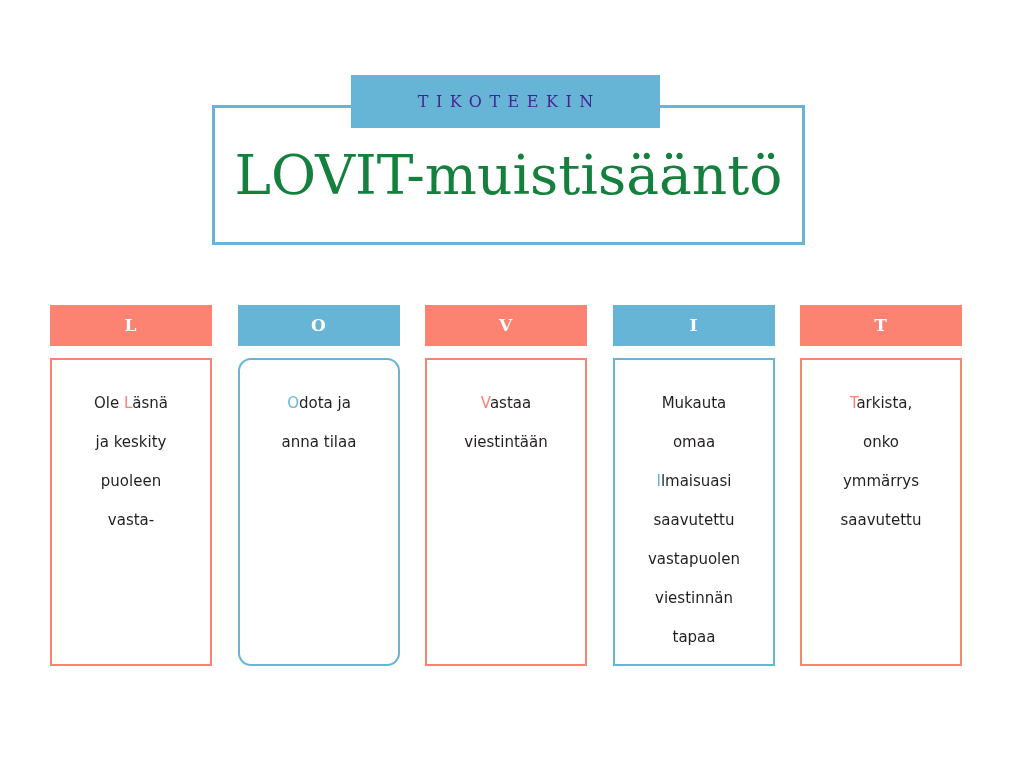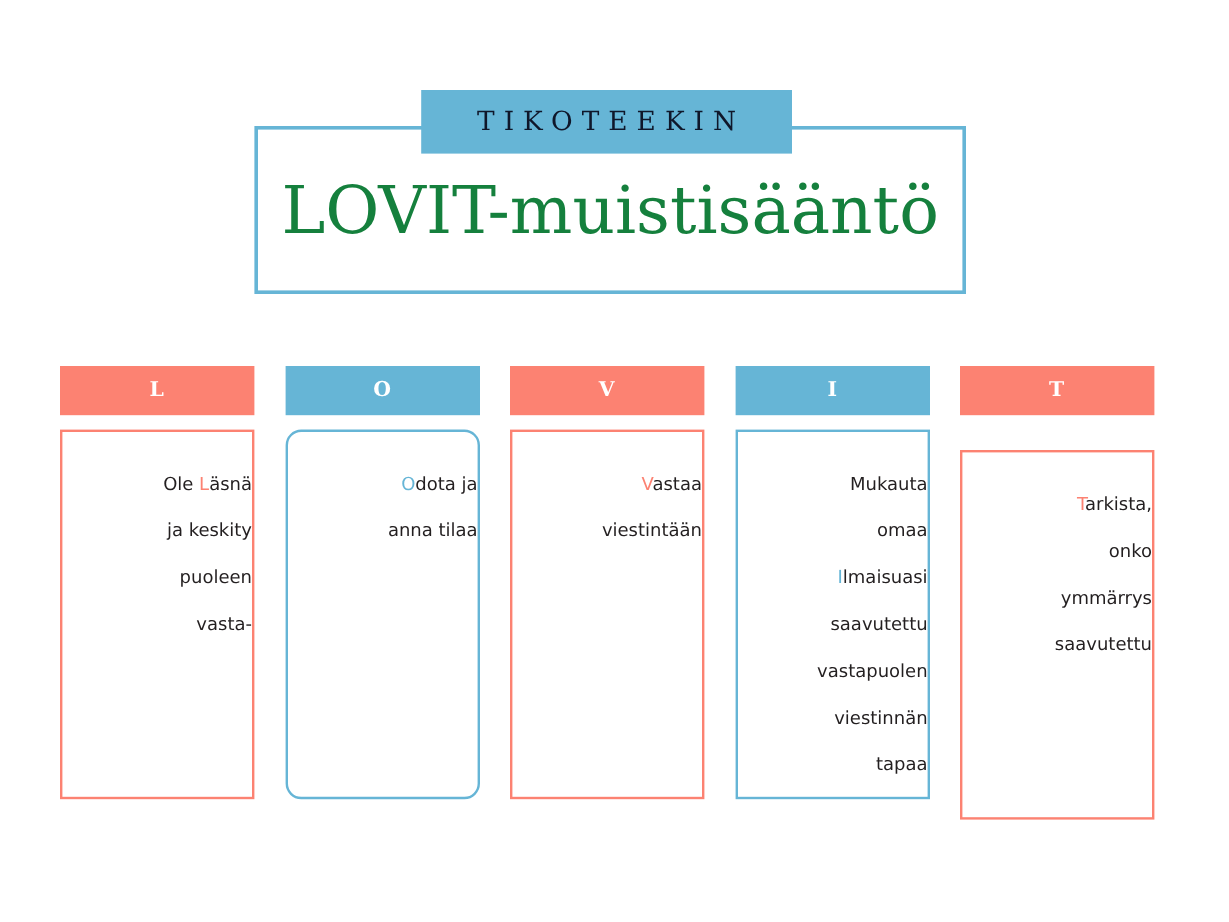--- a/index.html
+++ b/index.html
@@ -62,23 +62,23 @@
     top: 75px;
     width: 309px;
     height: 53px;
     background: #66b5d6;
     display: flex;
     align-items: center;
     justify-content: center;
   }
   #eyebrow-text {
     font-family: "DejaVu Serif", serif;
-    font-size: 22px;
-    font-weight: 400;
-    color: #0f172a;
+    font-size: 16px;
+    font-weight: 400;
+    color: #4c1d95;
     letter-spacing: 7.5px;
     text-indent: 7.5px;
     line-height: 1;
   }
 
   
   #columns {
     position: absolute;
     left: 50px;
     top: 305px;
@@ -121,21 +121,20 @@
     padding-top: 24px;
     text-align: center;
   }
   .col-line {
     font-family: "DejaVu Sans", sans-serif;
     font-size: 15px;
     font-weight: 400;
     color: #231f20;
     line-height: 39px;
     white-space: nowrap;
-    text-align: right;
   }
   .col-line .accent {
     font-weight: 400;
   }
 
   
 </style>
 </head>
 <body>
 
@@ -194,21 +193,21 @@
           <div class="col-line"><span>saavutettu</span></div>
           <div class="col-line"><span>vastapuolen</span></div>
           <div class="col-line"><span>viestinnän</span></div>
           <div class="col-line"><span>tapaa</span></div>
         </div>
       </div>
       <div class="column" style="left: 750px;">
         <div class="col-header" style="background: rgb(252, 130, 114);">
           <span class="col-letter">T</span>
         </div>
-        <div class="col-body" style="border-color: rgb(252, 130, 114); margin-top: 17px;">
+        <div class="col-body" style="border-color: rgb(252, 130, 114);">
           <div class="col-line"><span class="accent" style="color: rgb(252, 130, 114);">T</span><span>arkista,</span></div>
           <div class="col-line"><span>onko</span></div>
           <div class="col-line"><span>ymmärrys</span></div>
           <div class="col-line"><span>saavutettu</span></div>
         </div>
       </div>
     </div>
 
 </div>
 

